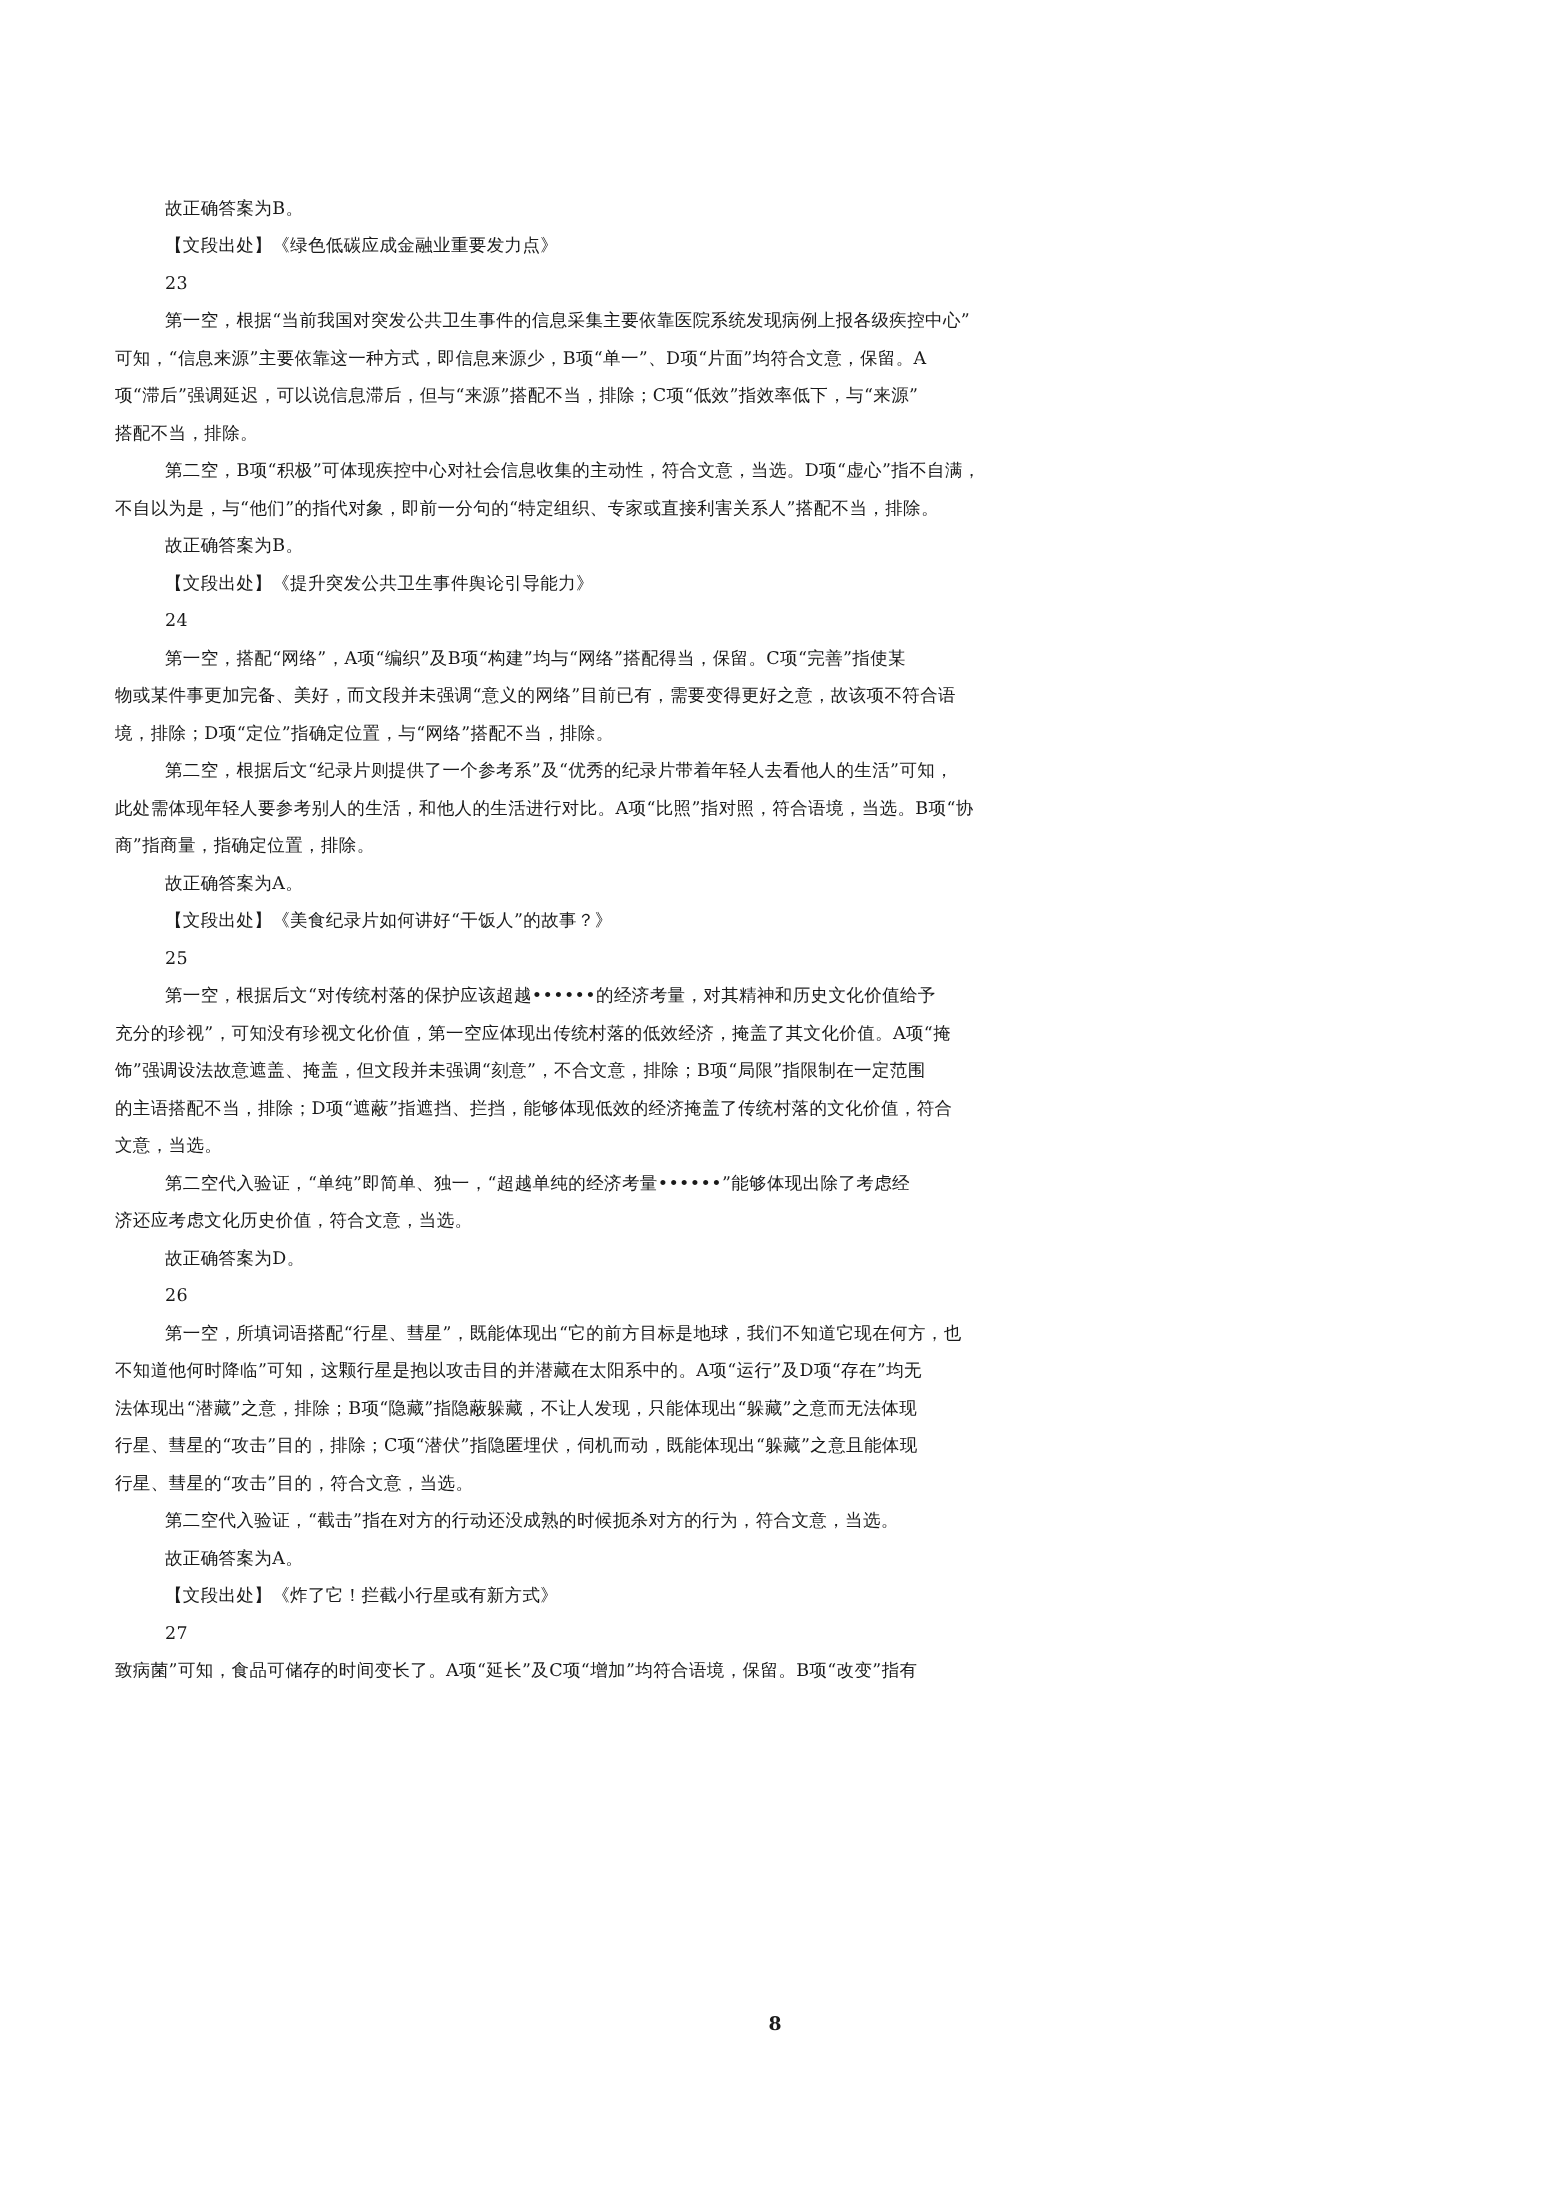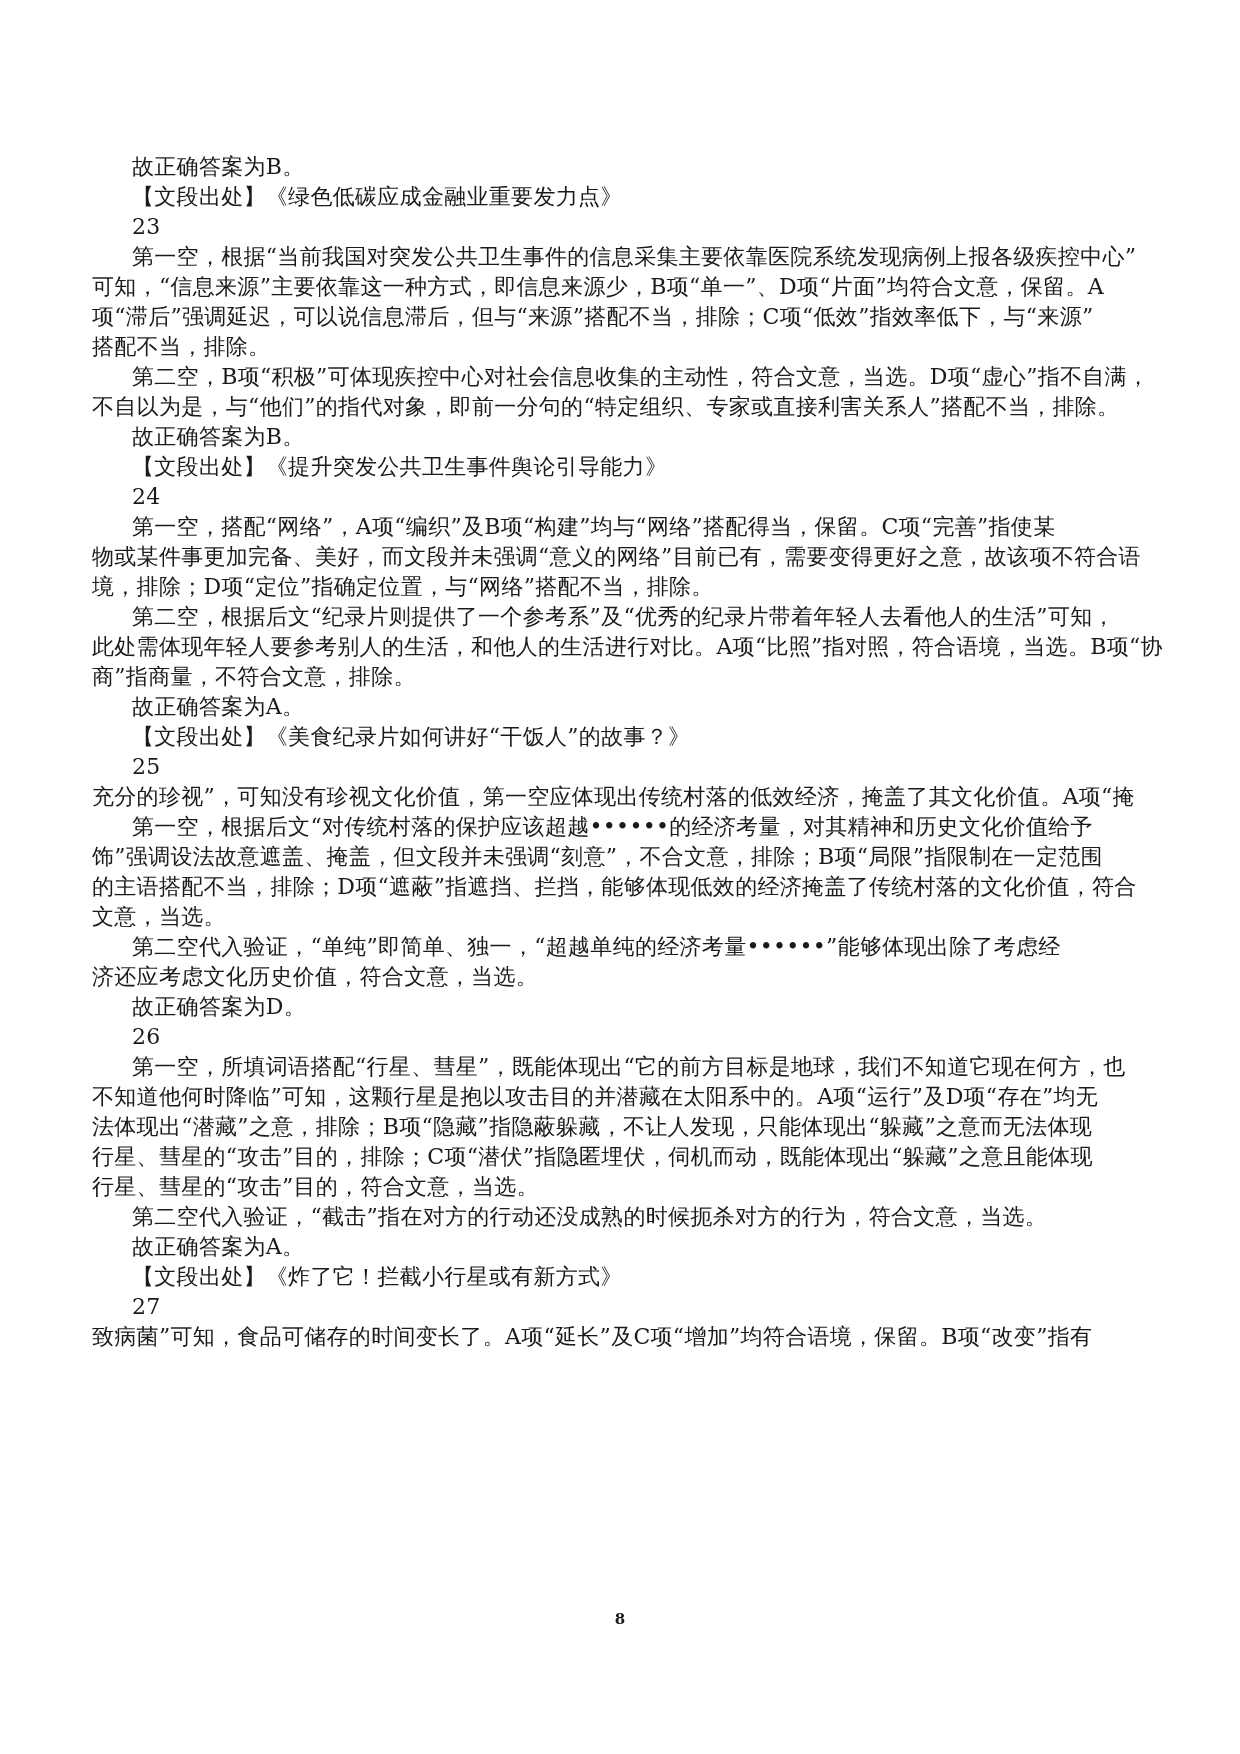--- a/index.html
+++ b/index.html
@@ -1,19 +1,19 @@
 <!DOCTYPE html>
 <html><head>
 <meta charset="utf-8">
 <style>
   html, body { margin: 0; padding: 0; background: #ffffff; }
   body { width: 1240px; height: 1754px; position: relative; overflow: hidden;
          font-family: "DejaVu Serif", "Liberation Serif", serif; color: #1a1a1a; }
   .page { position: absolute; left: 92px; top: 152px; width: 1050px; }
-  .line { font-size: 22px; line-height: 30px; height: 30px; white-space: nowrap; letter-spacing: 0.3px; }
+  .line { font-size: 14px; line-height: 30px; height: 30px; white-space: nowrap; letter-spacing: 0.3px; }
   .indent { padding-left: 40px; }
   .page-number { position: absolute; left: 0; width: 1240px; top: 1610px; text-align: center;
                  font-size: 15px; font-weight: bold; font-family: "DejaVu Serif", serif; }
 </style>
 </head>
 <body>
 
 <div class="page" id="doc">
     <div class="line indent">故正确答案为B。</div>
     <div class="line indent">【文段出处】《绿色低碳应成金融业重要发力点》</div>
@@ -25,26 +25,26 @@
     <div class="line indent">第二空，B项“积极”可体现疾控中心对社会信息收集的主动性，符合文意，当选。D项“虚心”指不自满，</div>
     <div class="line">不自以为是，与“他们”的指代对象，即前一分句的“特定组织、专家或直接利害关系人”搭配不当，排除。</div>
     <div class="line indent">故正确答案为B。</div>
     <div class="line indent">【文段出处】《提升突发公共卫生事件舆论引导能力》</div>
     <div class="line indent">24</div>
     <div class="line indent">第一空，搭配“网络”，A项“编织”及B项“构建”均与“网络”搭配得当，保留。C项“完善”指使某</div>
     <div class="line">物或某件事更加完备、美好，而文段并未强调“意义的网络”目前已有，需要变得更好之意，故该项不符合语</div>
     <div class="line">境，排除；D项“定位”指确定位置，与“网络”搭配不当，排除。</div>
     <div class="line indent">第二空，根据后文“纪录片则提供了一个参考系”及“优秀的纪录片带着年轻人去看他人的生活”可知，</div>
     <div class="line">此处需体现年轻人要参考别人的生活，和他人的生活进行对比。A项“比照”指对照，符合语境，当选。B项“协</div>
-    <div class="line">商”指商量，不符合文意，排除。</div>
+    <div class="line">商”指商量，指确定位置，排除。</div>
     <div class="line indent">故正确答案为A。</div>
     <div class="line indent">【文段出处】《美食纪录片如何讲好“干饭人”的故事？》</div>
     <div class="line indent">25</div>
+    <div class="line indent">第一空，根据后文“对传统村落的保护应该超越••••••的经济考量，对其精神和历史文化价值给予</div>
     <div class="line">充分的珍视”，可知没有珍视文化价值，第一空应体现出传统村落的低效经济，掩盖了其文化价值。A项“掩</div>
-    <div class="line indent">第一空，根据后文“对传统村落的保护应该超越••••••的经济考量，对其精神和历史文化价值给予</div>
     <div class="line">饰”强调设法故意遮盖、掩盖，但文段并未强调“刻意”，不合文意，排除；B项“局限”指限制在一定范围</div>
     <div class="line">的主语搭配不当，排除；D项“遮蔽”指遮挡、拦挡，能够体现低效的经济掩盖了传统村落的文化价值，符合</div>
     <div class="line">文意，当选。</div>
     <div class="line indent">第二空代入验证，“单纯”即简单、独一，“超越单纯的经济考量••••••”能够体现出除了考虑经</div>
     <div class="line">济还应考虑文化历史价值，符合文意，当选。</div>
     <div class="line indent">故正确答案为D。</div>
     <div class="line indent">26</div>
     <div class="line indent">第一空，所填词语搭配“行星、彗星”，既能体现出“它的前方目标是地球，我们不知道它现在何方，也</div>
     <div class="line">不知道他何时降临”可知，这颗行星是抱以攻击目的并潜藏在太阳系中的。A项“运行”及D项“存在”均无</div>
     <div class="line">法体现出“潜藏”之意，排除；B项“隐藏”指隐蔽躲藏，不让人发现，只能体现出“躲藏”之意而无法体现</div>

